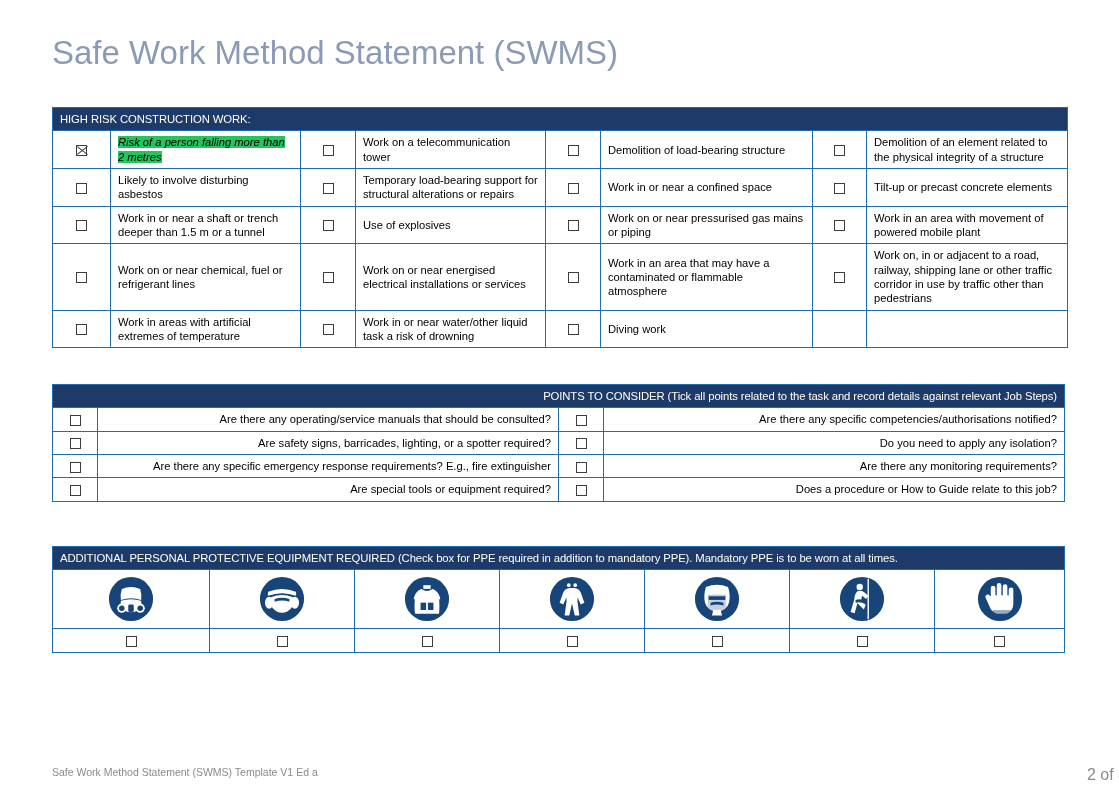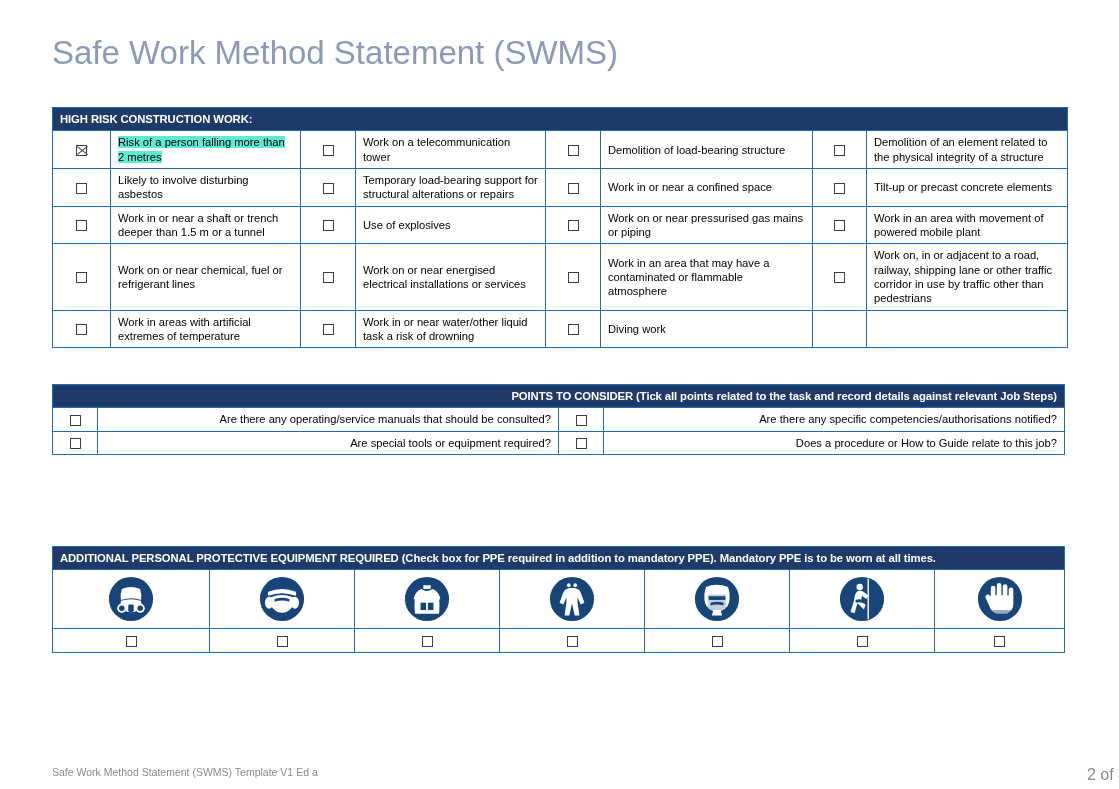--- a/index.html
+++ b/index.html
@@ -41,21 +41,21 @@
   }
   .tbl td {
     border: 1px solid #1f6cb0;
     padding: 4px 7px;
     vertical-align: middle;
     line-height: 1.28;
   }
   .bandhead {
     background: #1e3a68;
     color: #ffffff;
-    font-weight: bold;
+    font-weight: normal;
     font-size: 11.3px;
     padding: 5px 9px 5px 9px;
     border: 1px solid #1e3a68;
     letter-spacing: -0.1px;
   }
   .cbcell {
     text-align: center;
     padding: 4px 2px;
   }
   .cbox {
@@ -74,22 +74,23 @@
     left: -1px;
     top: 4px;
     width: 12.5px;
     height: 1px;
     background: #3d3d3d;
   }
   .cbox.checked::before { transform: rotate(38deg); }
   .cbox.checked::after  { transform: rotate(-38deg); }
 
   .hl {
-    background: #5eead4;
+    background: #22c55e;
     box-decoration-break: clone;
+    font-style: italic;
     -webkit-box-decoration-break: clone;
   }
   .empty-cell { border: 1px solid #1f6cb0; }
 
   
   #sec-hrcw { left: 52px; top: 107px; width: 1015px; }
   #sec-hrcw td.txt { font-size: 11.2px; }
 
   
   #sec-points { left: 52px; top: 384px; width: 1012px; text-align: right; }
@@ -207,20 +208,32 @@
     <tbody>
       <tr>
         <td class="bandhead" colspan="4">POINTS TO CONSIDER (Tick all points related to the task and record details against relevant Job Steps)</td>
       </tr>
       <tr id="pt-row-1">
           <td class="cbcell"><span class="cbox"></span></td>
           <td>Are there any operating/service manuals that should be consulted?</td>
           <td class="cbcell"><span class="cbox"></span></td>
           <td>Are there any specific competencies/authorisations notified?</td>
         </tr>
+      <tr id="pt-row-2">
+          <td class="cbcell"><span class="cbox"></span></td>
+          <td>Are safety signs, barricades, lighting, or a spotter required?</td>
+          <td class="cbcell"><span class="cbox"></span></td>
+          <td>Do you need to apply any isolation?</td>
+        </tr>
+      <tr id="pt-row-3">
+          <td class="cbcell"><span class="cbox"></span></td>
+          <td>Are there any specific emergency response requirements? E.g., fire extinguisher</td>
+          <td class="cbcell"><span class="cbox"></span></td>
+          <td>Are there any monitoring requirements?</td>
+        </tr>
       <tr id="pt-row-4">
           <td class="cbcell"><span class="cbox"></span></td>
           <td>Are special tools or equipment required?</td>
           <td class="cbcell"><span class="cbox"></span></td>
           <td>Does a procedure or How to Guide relate to this job?</td>
         </tr>
     </tbody>
   </table>
 
   <table class="tbl" id="sec-ppe">

